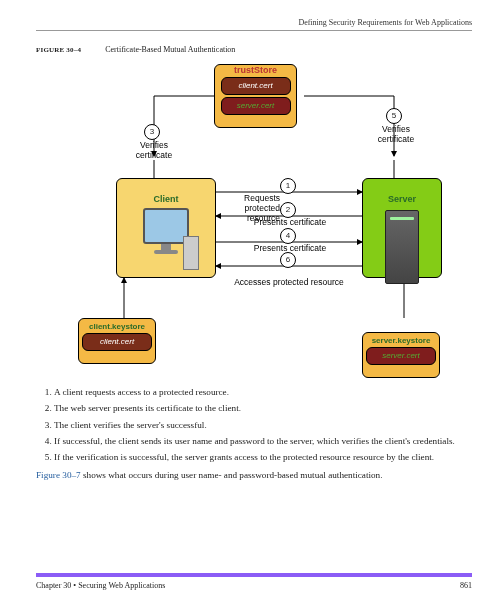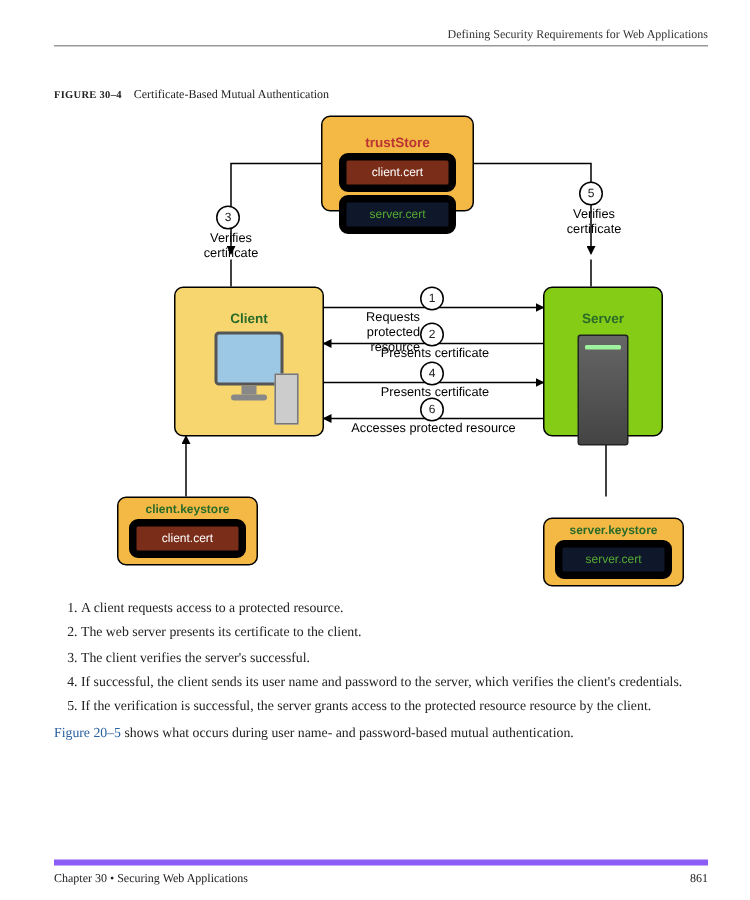--- a/index.html
+++ b/index.html
@@ -18,65 +18,66 @@
     position: relative;
     height: 100%;
     box-sizing: border-box;
   }
   .header-right {
     text-align: right;
     font-size: 8px;
     color: #333;
     border-bottom: 1px solid #999;
     padding-bottom: 3px;
-    margin-bottom: 27px;
+    margin-bottom: 14px;
   }
   .figcaption {
     font-size: 8px;
     margin-bottom: 6px;
   }
   .figcaption .figlabel {
     font-weight: bold;
     font-size: 7px;
     letter-spacing: 0.2px;
     text-transform: uppercase;
-    margin-right: 6px;
+    margin-right: 22px;
   }
   .diagram {
     position: relative;
     width: 420px;
     height: 320px;
     margin: 0 auto 6px auto;
     font-family: Arial, sans-serif;
   }
   .box {
     position: absolute;
     border: 1px solid #000;
     border-radius: 6px;
     text-align: center;
     box-sizing: border-box;
   }
   .truststore {
-    left: 170px; top: 4px; width: 102px; height: 64px;
+    left: 170px; top: 4px; width: 83px; height: 64px;
     background: #f4b945;
-    padding-top: 12px;
+    padding-top: 0;
   }
   .truststore .title { font-size: 9px; font-weight: bold; color: #b33; margin-bottom: 2px; }
   .cert {
     margin: 2px auto;
     width: 68px;
     height: 16px;
-    border: 5px solid #000000;
+    border: 1px solid #000000;
     border-radius: 6px;
     font-size: 8px;
     line-height: 15px;
     color: #fff;
+    font-style: italic;
   }
   .cert.dark { background: #7a2d19; }
-  .cert.yellow { background: #0f172a; color: #5a3; }
+  .cert.yellow { background: #7f1d1d; color: #5a3; }
   .client {
     left: 72px; top: 118px; width: 100px; height: 100px;
     background: #f7d66f;
   }
   .server {
     left: 318px; top: 118px; width: 80px; height: 100px;
     background: #84cc16;
   }
   .node-title {
     font-size: 9px; font-weight: bold; color: #2a6b2a;
@@ -102,21 +103,21 @@
     margin: 6px auto; width: 32px; height: 72px;
     background: linear-gradient(#666,#444);
     border: 1px solid #222; border-radius: 2px;
     position: relative;
   }
   .server-rack::before {
     content: ""; position: absolute; top: 6px; left: 4px;
     width: 24px; height: 3px; background: #9ef29e; border-radius: 1px;
   }
   .keystore {
-    width: 94px; height: 46px; background: #f4b945;
+    width: 78px; height: 46px; background: #f4b945;
     padding-top: 3px;
   }
   .keystore.left { left: 34px; top: 258px; }
   .keystore.right { left: 318px; top: 272px; }
   .keystore .title { font-size: 8px; font-weight: bold; color: #2a6b2a; margin-bottom: 2px; }
   .circle {
     position: absolute; width: 14px; height: 14px;
     border: 1px solid #000; border-radius: 50%;
     background: #fff; font-size: 8px; line-height: 13px;
     text-align: center;
@@ -225,37 +226,37 @@
     <div class="circle" style="left:236px; top:142px;">2</div>
     <div class="circle" style="left:100px; top:64px;">3</div>
     <div class="circle" style="left:236px; top:168px;">4</div>
     <div class="circle" style="left:342px; top:48px;">5</div>
     <div class="circle" style="left:236px; top:192px;">6</div>
 
     <div class="steplabel" style="left:176px; top:133px; width:60px; text-align:right;">Requests protected resource</div>
     <div class="steplabel" style="left:254px; top:133px; width:62px; text-align:right;"></div>
     <div class="steplabel" style="left:186px; top:157px; width:120px;">Presents certificate</div>
     <div class="steplabel" style="left:186px; top:183px; width:120px;">Presents certificate</div>
-    <div class="steplabel" style="left:180px; top:207px; width:130px;">Accesses protected resource</div>
+    <div class="steplabel" style="left:180px; top:217px; width:130px;">Accesses protected resource</div>
     <div class="steplabel" style="left:84px; top:80px; width:52px; white-space:pre-line;">Verifies
 certificate</div>
     <div class="steplabel" style="left:326px; top:64px; width:52px; white-space:pre-line;">Verifies
 certificate</div>
   </div>
 
   <div class="body-text">
     <ol class="steps">
       <li>A client requests access to a protected resource.</li>
       <li>The web server presents its certificate to the client.</li>
       <li>The client verifies the server's successful.</li>
       <li>If successful, the client sends its user name and password to the server, which verifies the client's credentials.</li>
       <li>If the verification is successful, the server grants access to the protected resource resource by the client.</li>
     </ol>
     <p>
-      <span class="link">Figure 20–5</span><span> shows what occurs during user name- and password-based mutual authentication.</span>
+      <span class="link">Figure 30–7</span><span> shows what occurs during user name- and password-based mutual authentication.</span>
     </p>
   </div>
 
   <div class="footer">
     <span>Chapter 30 • Securing Web Applications</span>
     <span>861</span>
   </div>
 </div>
 
 </body></html>

